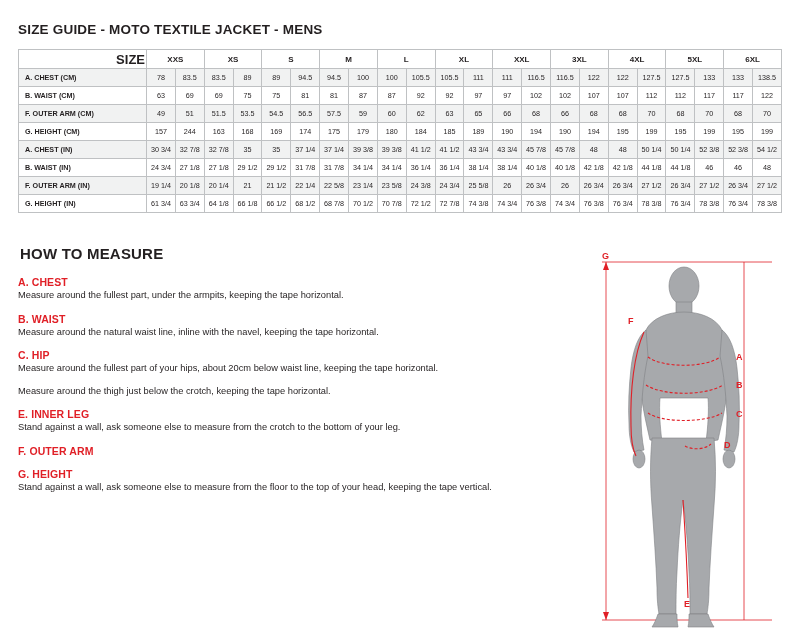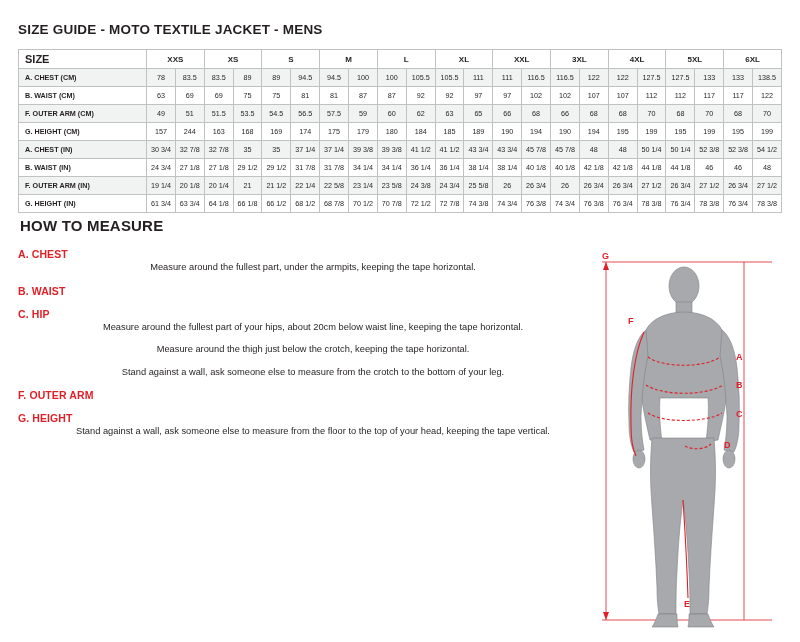--- a/index.html
+++ b/index.html
@@ -53,46 +53,45 @@
     height: 18px;
   }
   table.size-table th.col-label,
   table.size-table td.row-label {
     text-align: left;
     padding-left: 6px;
     font-weight: bold;
     font-size: 7.2px;
     width: 120px;
   }
-  table.size-table th.col-label { font-size: 11px; }
+  table.size-table th.col-label { font-size: 13px; text-align: right; }
   tr.shaded td, tr.shaded th { background: #f1f2f2; }
 
   
   .how-title {
     font-size: 15px;
     font-weight: bold;
-    margin: 4px 0 14px 2px;
+    margin: 32px 0 14px 2px;
     letter-spacing: 0.2px;
   }
   .measure-list {
     width: 590px;
   }
   .measure-item { margin-bottom: 11px; }
   .measure-head {
     color: #e01f26;
     font-weight: bold;
     font-size: 10.5px;
     margin-bottom: 2px;
     letter-spacing: 0.1px;
   }
   .measure-text {
     font-size: 9.3px;
     color: #231f20;
     line-height: 1.25;
-    text-align: center;
   }
 
   
   .figure {
     position: absolute;
     right: 16px;
     top: 250px;
     width: 200px;
     height: 382px;
   }
@@ -330,29 +329,31 @@
 
   <div class="how-title">HOW TO MEASURE</div>
 
   <div class="measure-list">
       <div class="measure-item">
         <div class="measure-head">A. CHEST</div>
         <div class="measure-text">Measure around the fullest part, under the armpits, keeping the tape horizontal.</div>
       </div>
       <div class="measure-item">
         <div class="measure-head">B. WAIST</div>
+        <div class="measure-text">Measure around the natural waist line, inline with the navel, keeping the tape horizontal.</div>
       </div>
       <div class="measure-item">
         <div class="measure-head">C. HIP</div>
         <div class="measure-text">Measure around the fullest part of your hips, about 20cm below waist line, keeping the tape horizontal.</div>
       </div>
       <div class="measure-item">
         <div class="measure-text">Measure around the thigh just below the crotch, keeping the tape horizontal.</div>
       </div>
       <div class="measure-item">
+        <div class="measure-head">E. INNER LEG</div>
         <div class="measure-text">Stand against a wall, ask someone else to measure from the crotch to the bottom of your leg.</div>
       </div>
       <div class="measure-item">
         <div class="measure-head">F. OUTER ARM</div>
       </div>
       <div class="measure-item">
         <div class="measure-head">G. HEIGHT</div>
         <div class="measure-text">Stand against a wall, ask someone else to measure from the floor to the top of your head, keeping the tape vertical.</div>
       </div>
     </div>

